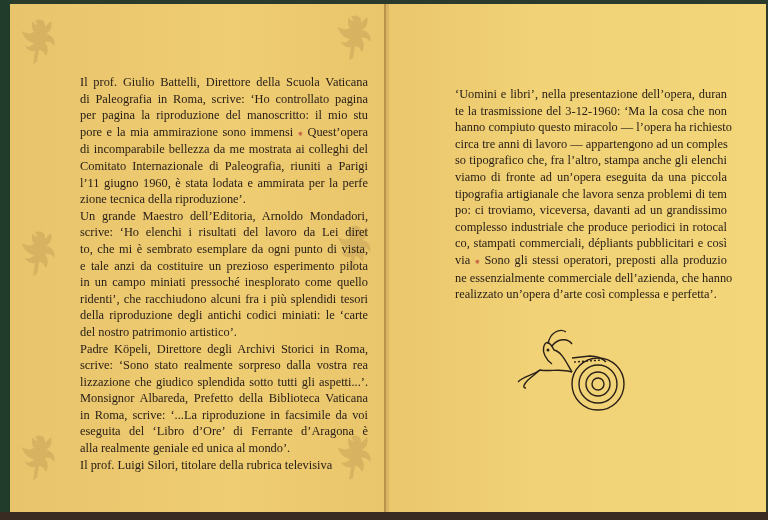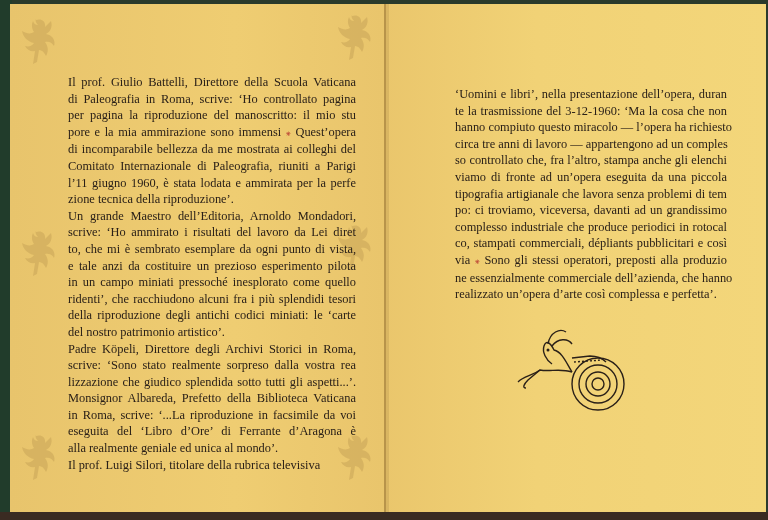--- a/index.html
+++ b/index.html
@@ -11,21 +11,21 @@
     .page { position:absolute; top:4px; height:508px; background:#eccb6e; }
     .page.left { left:10px; width:374px; background:linear-gradient(90deg,#e8c46c 0%,#efcd72 60%,#e9c56c 100%); }
     .page.right { left:384px; width:382px; background:linear-gradient(90deg,#eac66c 0%,#f1d276 40%,#f3d67a 100%); }
     .spine { position:absolute; left:384px; top:4px; width:2px; height:508px; background:#b8944a; }
     .spine2 { position:absolute; left:386px; top:4px; width:3px; height:508px; background:rgba(120,90,40,0.15); }
     .pegasus { position:absolute; width:50px; height:60px; opacity:0.9; }
     .pegasus svg { width:100%; height:100%; }
     .text-block { position:absolute; font-size:12.4px; line-height:16.6px; color:#2a2018; }
     .text-block .line { white-space:nowrap; display:block; text-align:justify; text-align-last:justify; }
     .text-block .line.last { text-align-last:left; }
-    .left-text { left:68px; top:74px; width:288px; }
+    .left-text { left:80px; top:74px; width:288px; }
     .right-text { left:455px; top:86px; width:272px; }
     .star { color:#c0503a; font-size:9px; }
     .illustration { position:absolute; left:510px; top:322px; width:120px; height:95px; }
   </style>
 </head>
 <body>
 
 <div class="cover-top"></div>
 <div class="cover-left"></div>
 
@@ -69,42 +69,42 @@
 <div class="text-block left-text" id="left-text">
     <span class="line">Il prof. Giulio Battelli, Direttore della Scuola Vaticana</span>
     <span class="line">di Paleografia in Roma, scrive: ‘Ho controllato pagina</span>
     <span class="line">per pagina la riproduzione del manoscritto: il mio stu</span>
     <span class="line">pore e la mia ammirazione sono immensi <span class="star">⁕</span> Quest’opera</span>
     <span class="line">di incomparabile bellezza da me mostrata ai colleghi del</span>
     <span class="line">Comitato Internazionale di Paleografia, riuniti a Parigi</span>
     <span class="line">l’11 giugno 1960, è stata lodata e ammirata per la perfe</span>
     <span class="line last">zione tecnica della riproduzione’.</span>
     <span class="line">Un grande Maestro dell’Editoria, Arnoldo Mondadori,</span>
-    <span class="line">scrive: ‘Ho ammirato i risultati del lavoro da Lei diret</span>
+    <span class="line">scrive: ‘Ho elenchi i risultati del lavoro da Lei diret</span>
     <span class="line">to, che mi è sembrato esemplare da ogni punto di vista,</span>
     <span class="line">e tale anzi da costituire un prezioso esperimento pilota</span>
     <span class="line">in un campo miniati pressoché inesplorato come quello</span>
     <span class="line">ridenti’, che racchiudono alcuni fra i più splendidi tesori</span>
     <span class="line">della riproduzione degli antichi codici miniati: le ‘carte</span>
     <span class="line last">del nostro patrimonio artistico’.</span>
     <span class="line">Padre Köpeli, Direttore degli Archivi Storici in Roma,</span>
     <span class="line">scrive: ‘Sono stato realmente sorpreso dalla vostra rea</span>
     <span class="line">lizzazione che giudico splendida sotto tutti gli aspetti...’.</span>
     <span class="line">Monsignor Albareda, Prefetto della Biblioteca Vaticana</span>
     <span class="line">in Roma, scrive: ‘...La riproduzione in facsimile da voi</span>
     <span class="line">eseguita del ‘Libro d’Ore’ di Ferrante d’Aragona è</span>
     <span class="line last">alla realmente geniale ed unica al mondo’.</span>
     <span class="line last">Il prof. Luigi Silori, titolare della rubrica televisiva</span>
   </div>
 <div class="text-block right-text" id="right-text">
     <span class="line">‘Uomini e libri’, nella presentazione dell’opera, duran</span>
     <span class="line">te la trasmissione del 3-12-1960: ‘Ma la cosa che non</span>
     <span class="line">hanno compiuto questo miracolo — l’opera ha richiesto</span>
     <span class="line">circa tre anni di lavoro — appartengono ad un comples</span>
-    <span class="line">so controllato che, fra l’altro, stampa anche gli elenchi</span>
+    <span class="line">so tipografico che, fra l’altro, stampa anche gli elenchi</span>
     <span class="line">viamo di fronte ad un’opera eseguita da una piccola</span>
     <span class="line">tipografia artigianale che lavora senza problemi di tem</span>
     <span class="line">po: ci troviamo, viceversa, davanti ad un grandissimo</span>
     <span class="line">complesso industriale che produce periodici in rotocal</span>
     <span class="line">co, stampati commerciali, dépliants pubblicitari e così</span>
     <span class="line">via <span class="star">⁕</span> Sono gli stessi operatori, preposti alla produzio</span>
     <span class="line">ne essenzialmente commerciale dell’azienda, che hanno</span>
     <span class="line last">realizzato un’opera d’arte così complessa e perfetta’.</span>
   </div>
 

